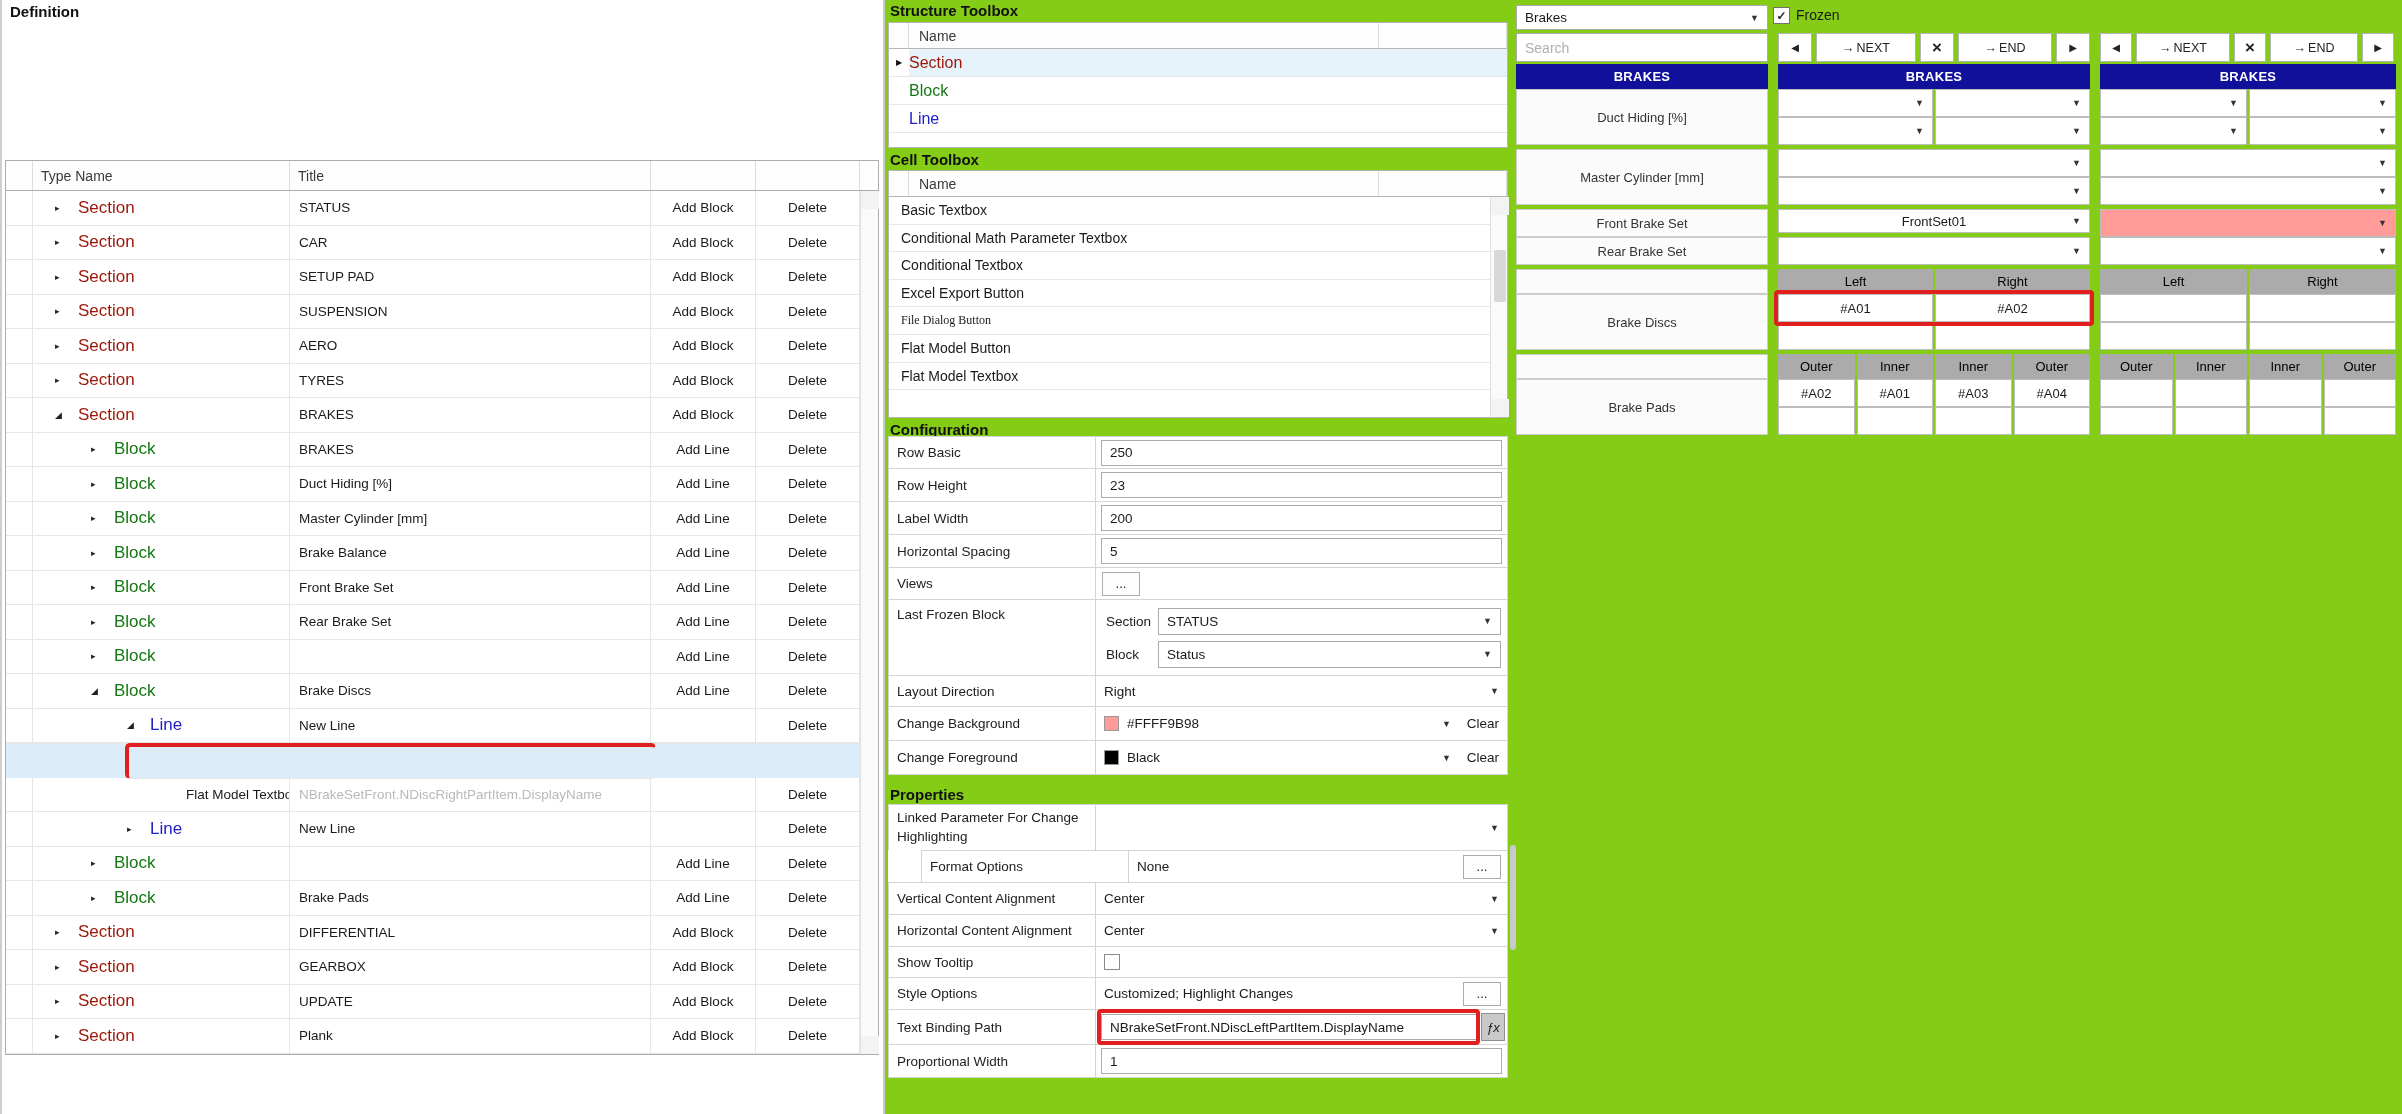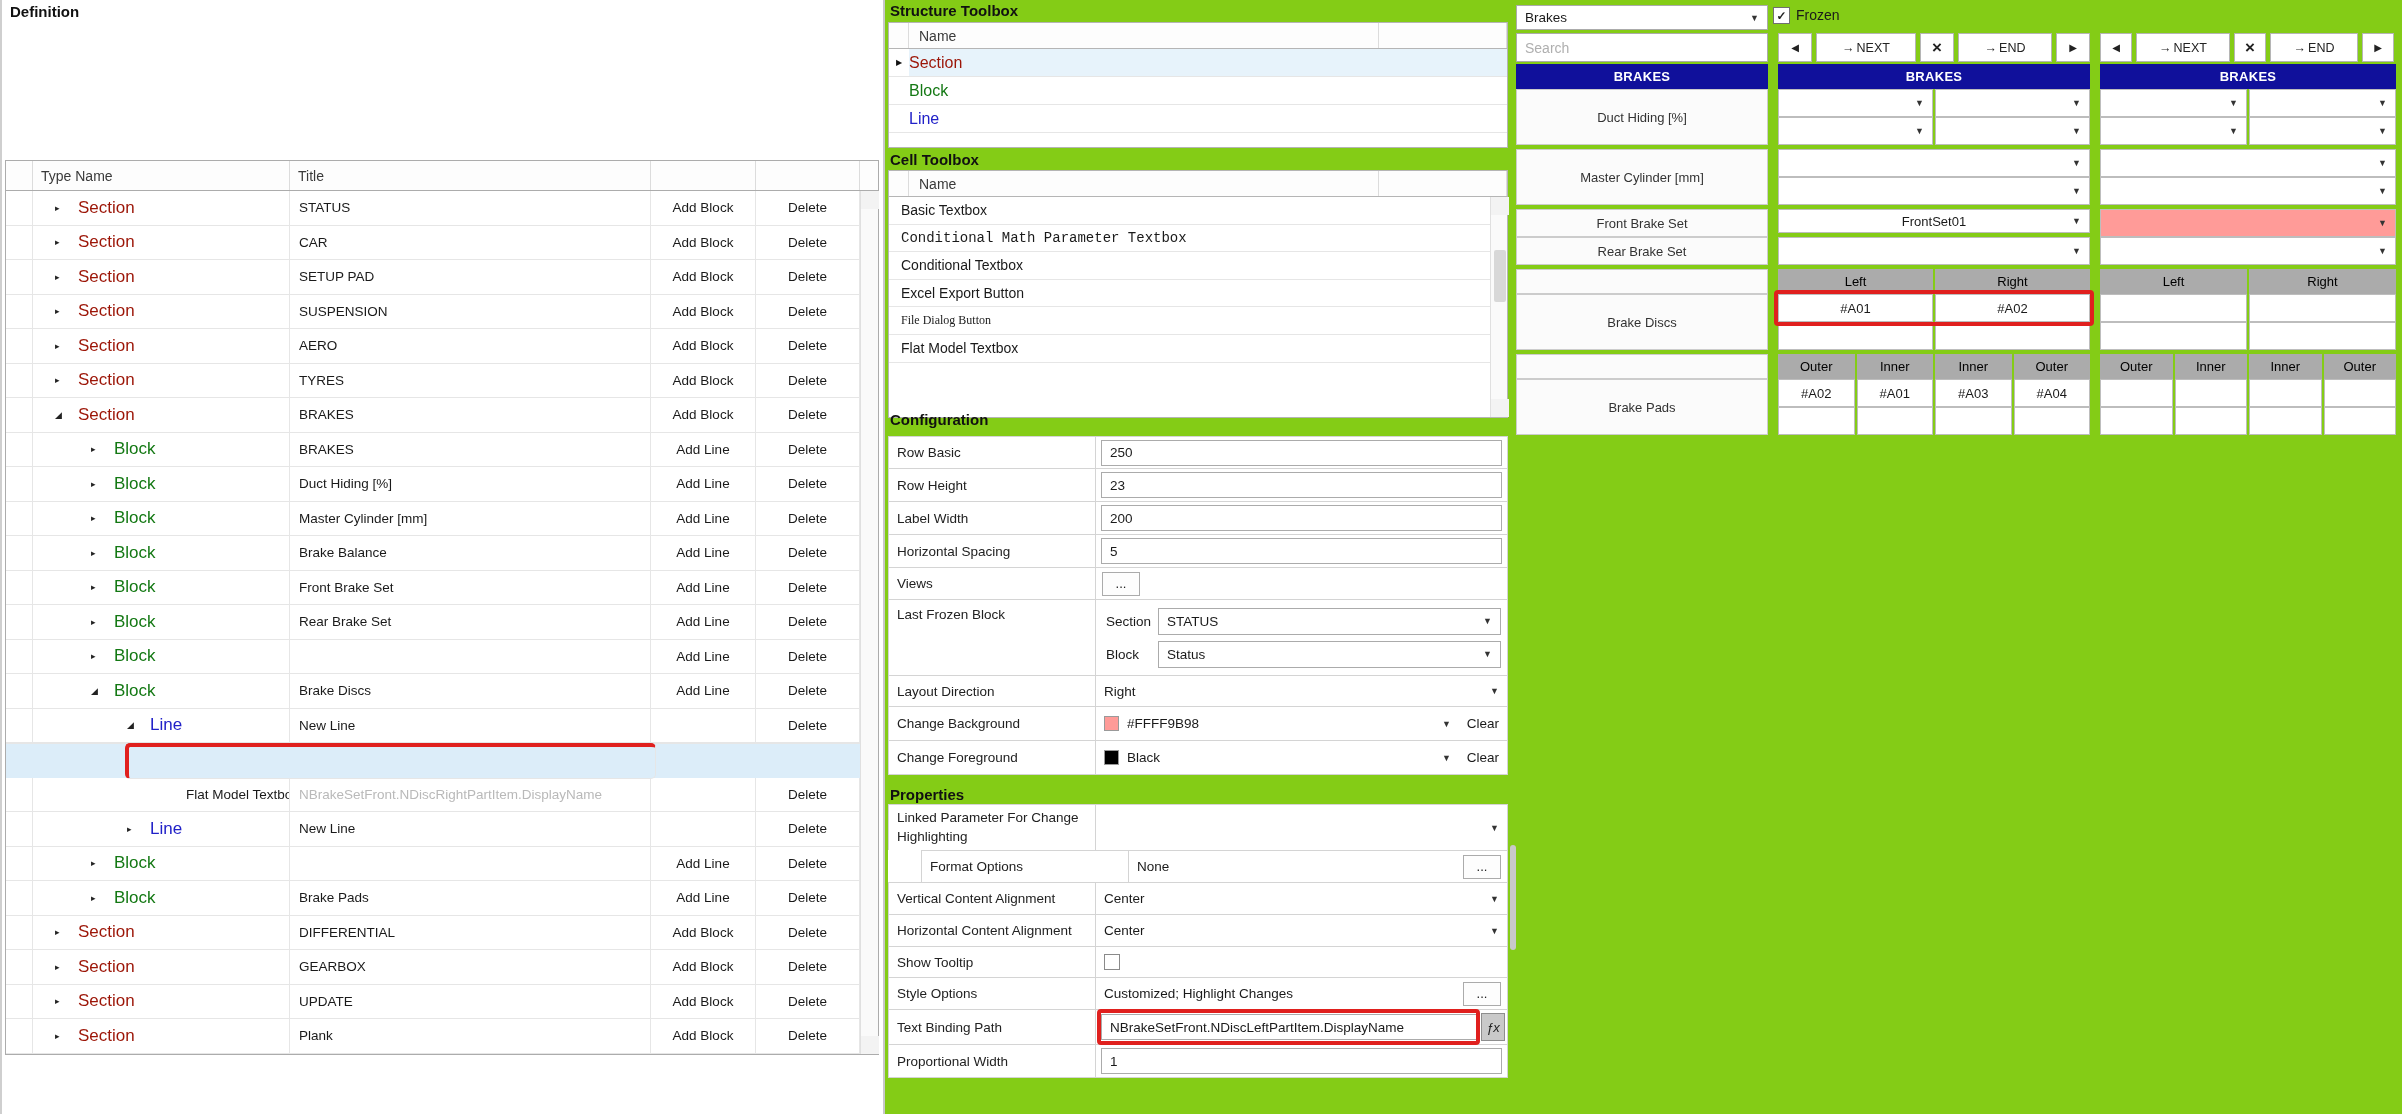--- a/index.html
+++ b/index.html
@@ -388,44 +388,47 @@
   <div class="mid-table" style="left:888px; top:170px; width:620px; height:248px;">
     <div class="mid-head" style="grid-template-columns:20px 470px 1fr;">
       <div style="padding-left:0;"></div>
       <div>Name</div>
       <div></div>
     </div>
     <div id="celltb-body">
         <div class="mid-row" style="height: 27.6px; width: 602px;">
           <span style="padding-left: 12px; font-size: 14px;">Basic Textbox</span>
         </div>
-        <div class="mid-row" style="height: 27.6px; width: 602px; font-family: Liberation Mono, monospace;">
+        <div class="mid-row" style="height: 27.6px; width: 602px;">
           <span style="padding-left: 12px; font-size: 14px;">Conditional Math Parameter Textbox</span>
         </div>
         <div class="mid-row" style="height: 27.6px; width: 602px;">
           <span style="padding-left: 12px; font-size: 14px;">Conditional Textbox</span>
         </div>
         <div class="mid-row" style="height: 27.6px; width: 602px;">
           <span style="padding-left: 12px; font-size: 14px;">Excel Export Button</span>
         </div>
         <div class="mid-row" style="height: 27.6px; width: 602px;">
           <span style="padding-left: 12px; font-size: 12px; font-family: Liberation Serif, serif;">File Dialog Button</span>
+        </div>
+        <div class="mid-row" style="height: 27.6px; width: 602px;">
+          <span style="padding-left: 12px; font-size: 14px;">Flat Model Button</span>
         </div>
         <div class="mid-row" style="height: 27.6px; width: 602px;">
           <span style="padding-left: 12px; font-size: 14px;">Flat Model Textbox</span>
         </div>
       </div>
     <div class="vscroll" style="top:26px; width:17px;">
       <div class="sb-btn sb-up"></div>
       <div class="sb-thumb" style="top:53px; height:52px;"></div>
       <div class="sb-btn sb-dn"></div>
     </div>
   </div>
 
-  <div class="panel-title" style="left:890px; top:411px;">Configuration</div>
+  <div class="panel-title" style="left:890px; top:421px;">Configuration</div>
   <div class="prop-grid" style="left:888px; top:437px;">
     <div class="prop-row" style="height:33px;">
       <div class="prop-label">Row Basic</div>
       <div class="prop-value">
           <div class="tb">250</div>
         </div>
     </div>
     <div class="prop-row" style="height:34px;">
       <div class="prop-label">Row Height</div>
       <div class="prop-value">

